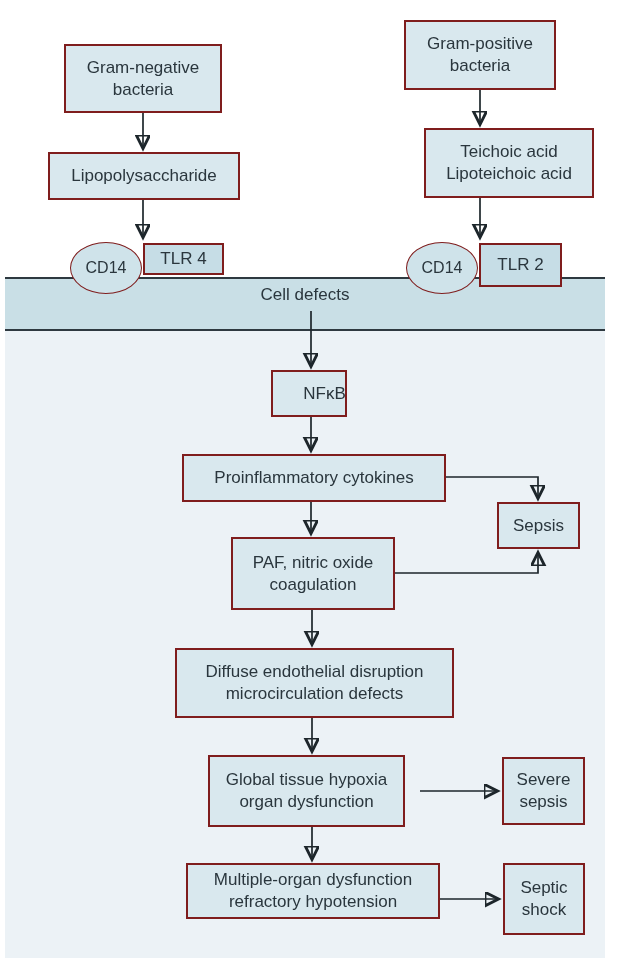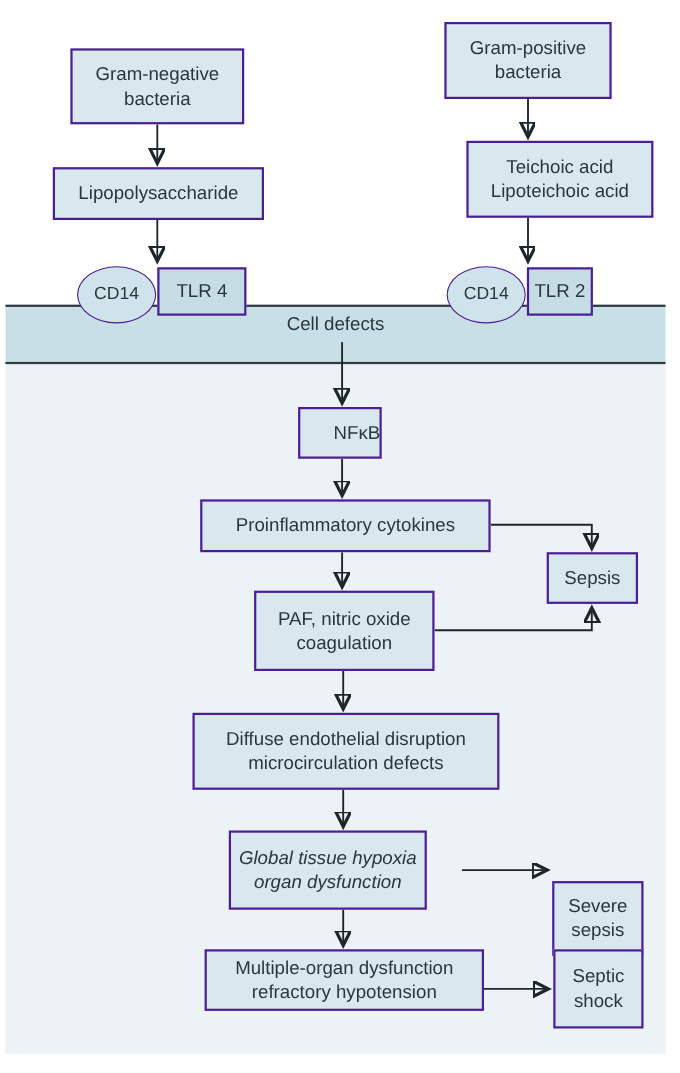--- a/index.html
+++ b/index.html
@@ -43,21 +43,21 @@
     fill: none;
     stroke: #1d262b;
     stroke-width: 1.7;
   }
 
   
   .node {
     position: absolute;
     box-sizing: border-box;
     background: #d9e8ee;
-    border: 2px solid #4c1d95;
+    border: 2px solid #7f1d1d;
     display: flex;
     align-items: center;
     justify-content: center;
     text-align: center;
     white-space: pre-line;
     font-size: 17px;
     line-height: 1.28;
     z-index: 3;
   }
   .node.receptor { background: #c6dde6; }
@@ -108,48 +108,48 @@
     <path d="M440,899 H496" marker-end="url(#ah)"></path>
   </svg>
 
   <div class="node" style="left:64px; top:44px; width:158px; height:69px;">Gram-negative
 bacteria</div>
 
   <div class="node" style="left:48px; top:152px; width:192px; height:48px;">Lipopolysaccharide</div>
 
   <div class="node ellipse" style="left:70px; top:242px; width:72px; height:52px;">CD14</div>
 
-  <div class="node receptor" style="left:143px; top:243px; width:81px; height:44px;">TLR 4</div>
+  <div class="node receptor" style="left:143px; top:243px; width:81px; height:32px;">TLR 4</div>
 
   <div class="node" style="left:404px; top:20px; width:152px; height:70px;">Gram-positive
 bacteria</div>
 
   <div class="node" style="left:396px; top:128px; width:170px; height:70px;margin-left:28px;">Teichoic acid
 Lipoteichoic acid</div>
 
   <div class="node ellipse" style="left:406px; top:242px; width:72px; height:52px;">CD14</div>
 
-  <div class="node receptor" style="left:479px; top:243px; width:60px; height:44px;">TLR 2</div>
+  <div class="node receptor" style="left:479px; top:243px; width:83px; height:44px;">TLR 2</div>
 
   <div class="node" style="left:271px; top:370px; width:76px; height:47px;padding-left:31px;">NFκB</div>
 
   <div class="node" style="left:182px; top:454px; width:264px; height:48px;">Proinflammatory cytokines</div>
 
   <div class="node" style="left:497px; top:502px; width:83px; height:47px;">Sepsis</div>
 
   <div class="node" style="left:231px; top:537px; width:164px; height:73px;">PAF, nitric oxide
 coagulation</div>
 
   <div class="node" style="left:175px; top:648px; width:279px; height:70px;">Diffuse endothelial disruption
 microcirculation defects</div>
 
-  <div class="node" style="left:208px; top:755px; width:180px; height:72px;font-style:italic;">Global tissue hypoxia
+  <div class="node" style="left:208px; top:755px; width:197px; height:72px;">Global tissue hypoxia
 organ dysfunction</div>
 
-  <div class="node" style="left:502px; top:757px; width:83px; height:68px;margin-top:44px;">Severe
+  <div class="node" style="left:502px; top:757px; width:83px; height:68px;">Severe
 sepsis</div>
 
   <div class="node" style="left:186px; top:863px; width:254px; height:56px;">Multiple-organ dysfunction
 refractory hypotension</div>
 
   <div class="node" style="left:503px; top:863px; width:82px; height:72px;">Septic
 shock</div>
 
 </div>
 

